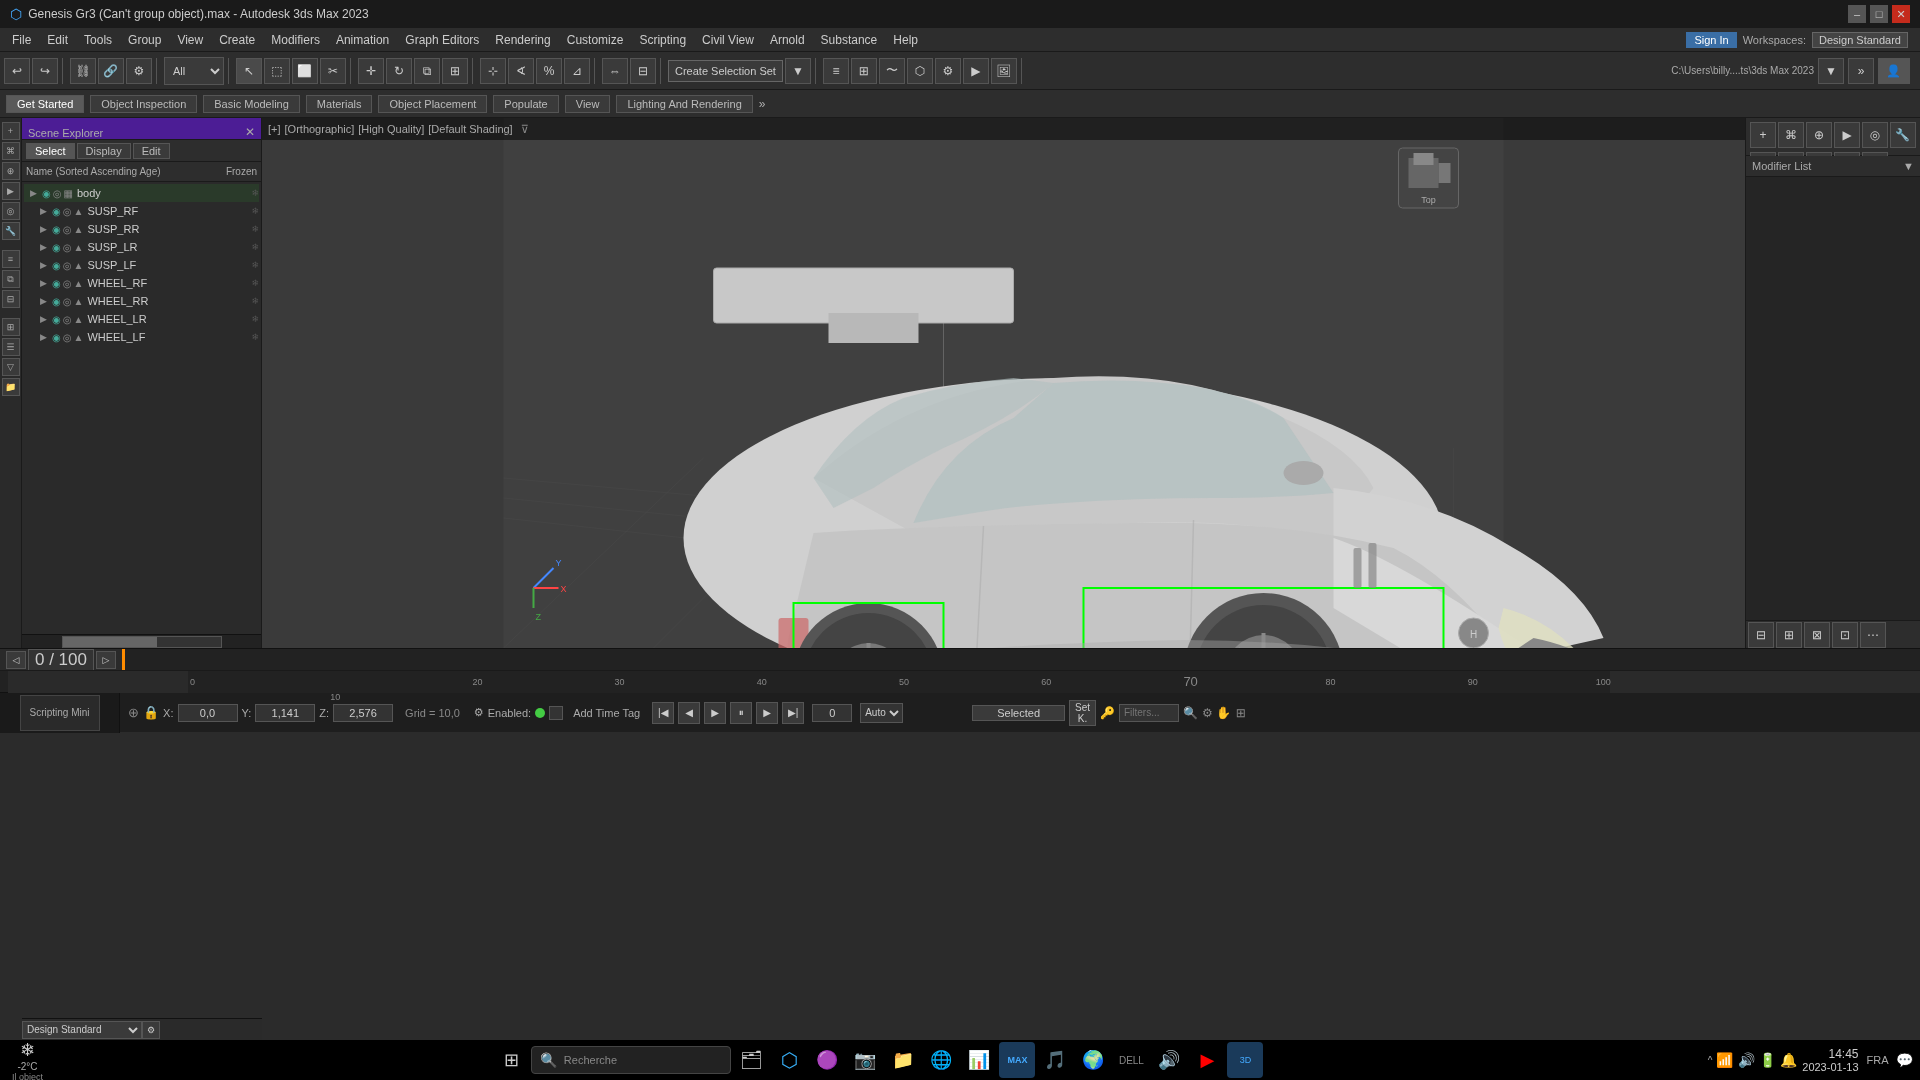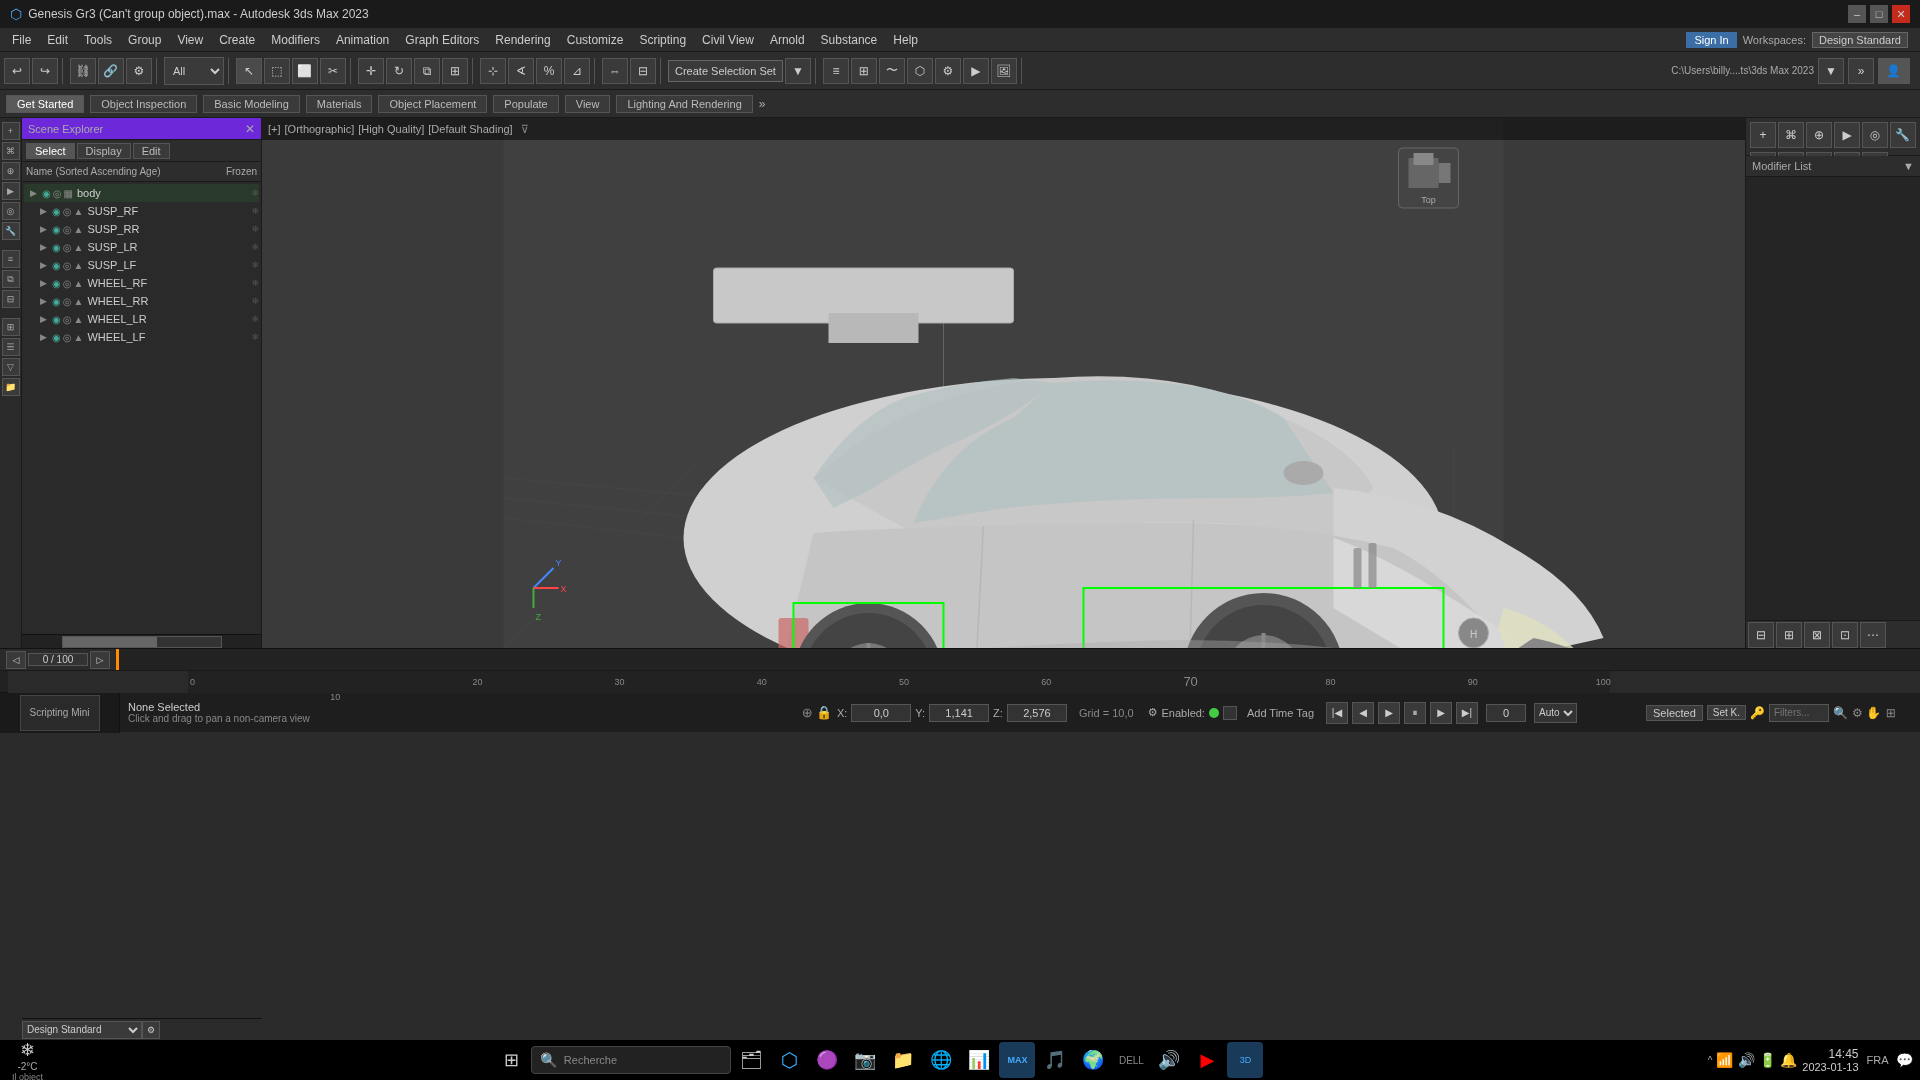--- a/index.html
+++ b/index.html
@@ -26,21 +26,21 @@
     #toolbar2 { width: 100%; height: 28px; background: #2d2d2d; display: flex; align-items: center; padding: 0 6px; gap: 6px; border-bottom: 1px solid #1a1a1a; }
     .tab-btn { padding: 2px 10px; background: #3a3a3a; border: 1px solid #555; color: #bbb; cursor: pointer; font-size: 11px; }
     .tab-btn.active { background: #5a5a5a; color: #fff; }
 
     
     #left-icons { width: 22px; background: #2a2a2a; border-right: 1px solid #1a1a1a; display: flex; flex-direction: column; align-items: center; padding: 4px 2px; gap: 2px; flex-shrink: 0; }
     .side-icon { width: 18px; height: 18px; background: #3a3a3a; border: 1px solid #555; display: flex; align-items: center; justify-content: center; cursor: pointer; font-size: 9px; color: #aaa; }
 
     
     #scene-panel { width: 240px; background: #2a2a2a; border-right: 1px solid #1a1a1a; display: flex; flex-direction: direction; flex-direction: column; flex-shrink: 0; }
-    #scene-panel-header { height: 22px; background: #6d28d9; display: flex; align-items: center; justify-content: space-between; padding: 0 6px; border-bottom: 1px solid #1a1a1a; }
+    #scene-panel-header { height: 22px; background: #4c1d95; display: flex; align-items: flex-end; justify-content: space-between; padding: 0 6px; border-bottom: 1px solid #1a1a1a; }
     #scene-panel-tabs { height: 22px; background: #2d2d2d; display: flex; align-items: center; padding: 0 4px; gap: 2px; border-bottom: 1px solid #1a1a1a; }
     .sp-tab { padding: 1px 8px; background: #3a3a3a; border: 1px solid #555; color: #bbb; cursor: pointer; font-size: 11px; }
     .sp-tab.active { background: #555; color: #fff; }
     #scene-panel-cols { height: 20px; background: #2d2d2d; display: flex; align-items: center; padding: 0 4px; border-bottom: 1px solid #1a1a1a; font-size: 10px; color: #aaa; gap: 10px; }
     .scene-list { flex: 1; overflow-y: auto; padding: 2px; }
     .scene-item { display: flex; align-items: center; height: 18px; padding-left: 6px; cursor: pointer; font-size: 11px; gap: 2px; }
     .scene-item .expand-icon { width: 10px; color: #888; font-size: 9px; }
     .scene-item .obj-name { color: #ccc; font-size: 11px; margin-left: 2px; }
     .scene-item .freeze-icon { margin-left: auto; color: #555; font-size: 9px; }
     .body-item { background: #2a3a2a; }
@@ -73,21 +73,21 @@
     #taskbar-center { display: flex; align-items: center; gap: 2px; }
     #taskbar-right { display: flex; align-items: center; gap: 4px; }
     .taskbar-icon { width: 36px; height: 36px; display: flex; align-items: center; justify-content: center; cursor: pointer; font-size: 18px; border-radius: 4px; }
 
     
     .play-btn { width: 22px; height: 22px; background: #3a3a3a; border: 1px solid #555; color: #ccc; display: flex; align-items: center; justify-content: center; cursor: pointer; font-size: 10px; }
 
     .coord-field { background: #333; border: 1px solid #555; color: #ccc; width: 70px; height: 18px; padding: 0 4px; font-size: 11px; text-align: center; }
     .coord-label { color: #aaa; font-size: 11px; }
 
-    .selected-badge { background: #3a3a3a; border: 1px solid #555; color: #ccc; padding: 1px 6px; font-size: 11px; }
+    .selected-badge { background: #3a3a3a; border: 1px solid #555; color: #ccc; padding: 1px 24px; font-size: 11px; }
 
     
     .scene-list::-webkit-scrollbar { width: 6px; }
     .scene-list::-webkit-scrollbar-track { background: #222; }
     .scene-list::-webkit-scrollbar-thumb { background: #555; }
 
     #progress-bar { width: 160px; height: 12px; background: #333; border: 1px solid #555; }
     #progress-fill { width: 60%; height: 100%; background: #666; }
   </style>
 </head>
@@ -458,21 +458,21 @@
       <button class="tb-btn">⊠</button>
       <button class="tb-btn">⊡</button>
       <button class="tb-btn">⋯</button>
     </div>
   </div>
 </div>
 
 <div style="display:flex;width:100%;height:22px;background:#2a2a2a;border-top:1px solid #111;align-items:center;">
   <div style="display:flex;align-items:center;gap:2px;padding:0 6px;flex-shrink:0;">
     <button class="tb-btn" style="width:20px;height:18px;font-size:9px;">◁</button>
-    <span style="background:#333;border:1px solid #555;color:#ccc;padding:0 6px;font-size:10px;min-width:60px;text-align:center;">0 / 100</span>
+    <span style="background:#333;border:1px solid #555;color:#ccc;padding:0 6px;font-size:17px;min-width:60px;text-align:center;">0 / 100</span>
     <button class="tb-btn" style="width:20px;height:18px;font-size:9px;">▷</button>
   </div>
   <div style="flex:1;background:#222;height:100%;position:relative;">
     <div style="position:absolute;left:0;top:0;bottom:0;width:3px;background:#ff8c00;"></div>
   </div>
 </div>
 
 <div id="frame-ruler">
   <div style="display:flex;width:100%;position:relative;height:22px;">
     <div style="width:180px;background:#2a2a2a;flex-shrink:0;"></div>
@@ -494,26 +494,20 @@
 </div>
 
 <div id="statusbar">
 
   <div id="status-left">
     <div style="width:80px;height:36px;background:#2a2a2a;border:1px solid #444;display:flex;align-items:center;justify-content:center;cursor:pointer;">
       <span style="font-size:10px;color:#aaa;">Scripting Mini</span>
     </div>
   </div>
 
-  <div id="status-main">
-    <div style="display:flex;align-items:center;gap:6px;">
-      <span style="font-size:11px;color:#ccc;">None Selected</span>
-    </div>
-    <div style="font-size:10px;color:#888;">Click and drag to pan a non-camera view</div>
-  </div>
 
   <div style="display:flex;align-items:center;gap:4px;padding:0 8px;flex-shrink:0;">
     <span style="font-size:13px;color:#888;cursor:pointer;">⊕</span>
     <span style="font-size:13px;color:#888;cursor:pointer;">🔒</span>
     <span class="coord-label">X:</span>
     <input class="coord-field" value="0,0" style="width: 60px;">
     <span class="coord-label">Y:</span>
     <input class="coord-field" value="1,141" style="width: 60px;">
     <span class="coord-label">Z:</span>
     <input class="coord-field" value="2,576" style="width: 60px;">

